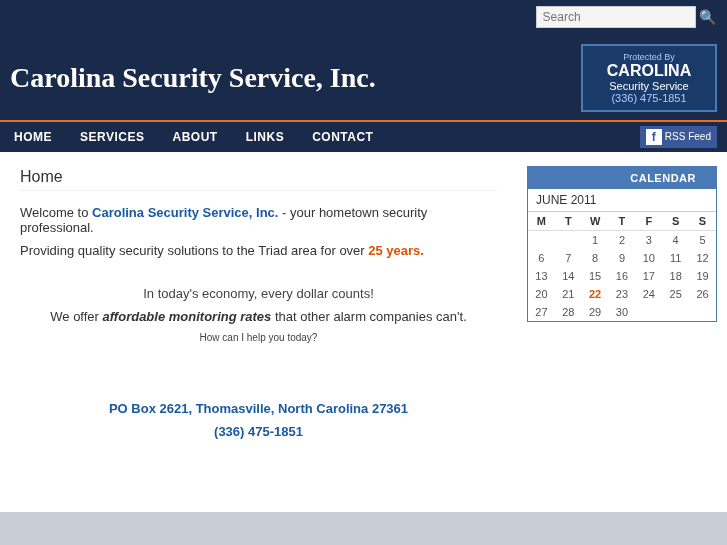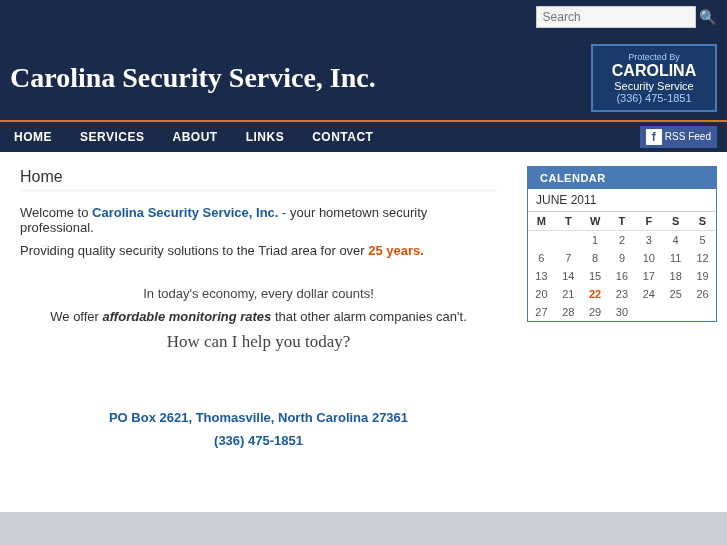--- a/index.html
+++ b/index.html
@@ -46,21 +46,21 @@
       color: white;
       font-size: 28px;
       font-weight: bold;
       font-family: Georgia, serif;
     }
     .logo-badge {
       background: #1a3a6a;
       border: 2px solid #4a7ab5;
       padding: 6px 10px;
       text-align: center;
-      width: 126px;
+      width: 136px;
     }
     .logo-badge .protected-by {
       color: #aaccff;
       font-size: 9px;
     }
     .logo-badge .carolina {
       color: white;
       font-size: 16px;
       font-weight: bold;
       line-height: 1.1;
@@ -177,24 +177,23 @@
       font-size: 13px;
       color: #333;
       margin-bottom: 8px;
     }
     .monitoring-link {
       font-style: italic;
       font-weight: bold;
       color: #333;
     }
     .help-text {
-      font-size: 17px;
+      font-size: 10px;
       color: #444;
       margin-top: 8px;
-      font-family: Liberation Serif, serif;
     }
 
     
     .footer-contact {
       text-align: center;
       padding: 30px 0 20px 0;
     }
     .footer-address {
       color: #1a5aa0;
       font-weight: bold;
@@ -215,24 +214,25 @@
     }
 
     
     .calendar {
       border: 1px solid #4a7ab5;
       font-size: 12px;
     }
     .calendar-header {
       background: #4a7ab5;
       color: white;
-      padding: 5px 12px;
+      padding: 5px 20px;
       font-weight: bold;
       font-size: 11px;
       letter-spacing: 0.5px;
+      text-align: right;
     }
     .calendar-month {
       background: white;
       padding: 4px 8px;
       font-size: 12px;
       color: #333;
       font-weight: normal;
       border-bottom: 1px solid #ccc;
     }
     .calendar-table {

